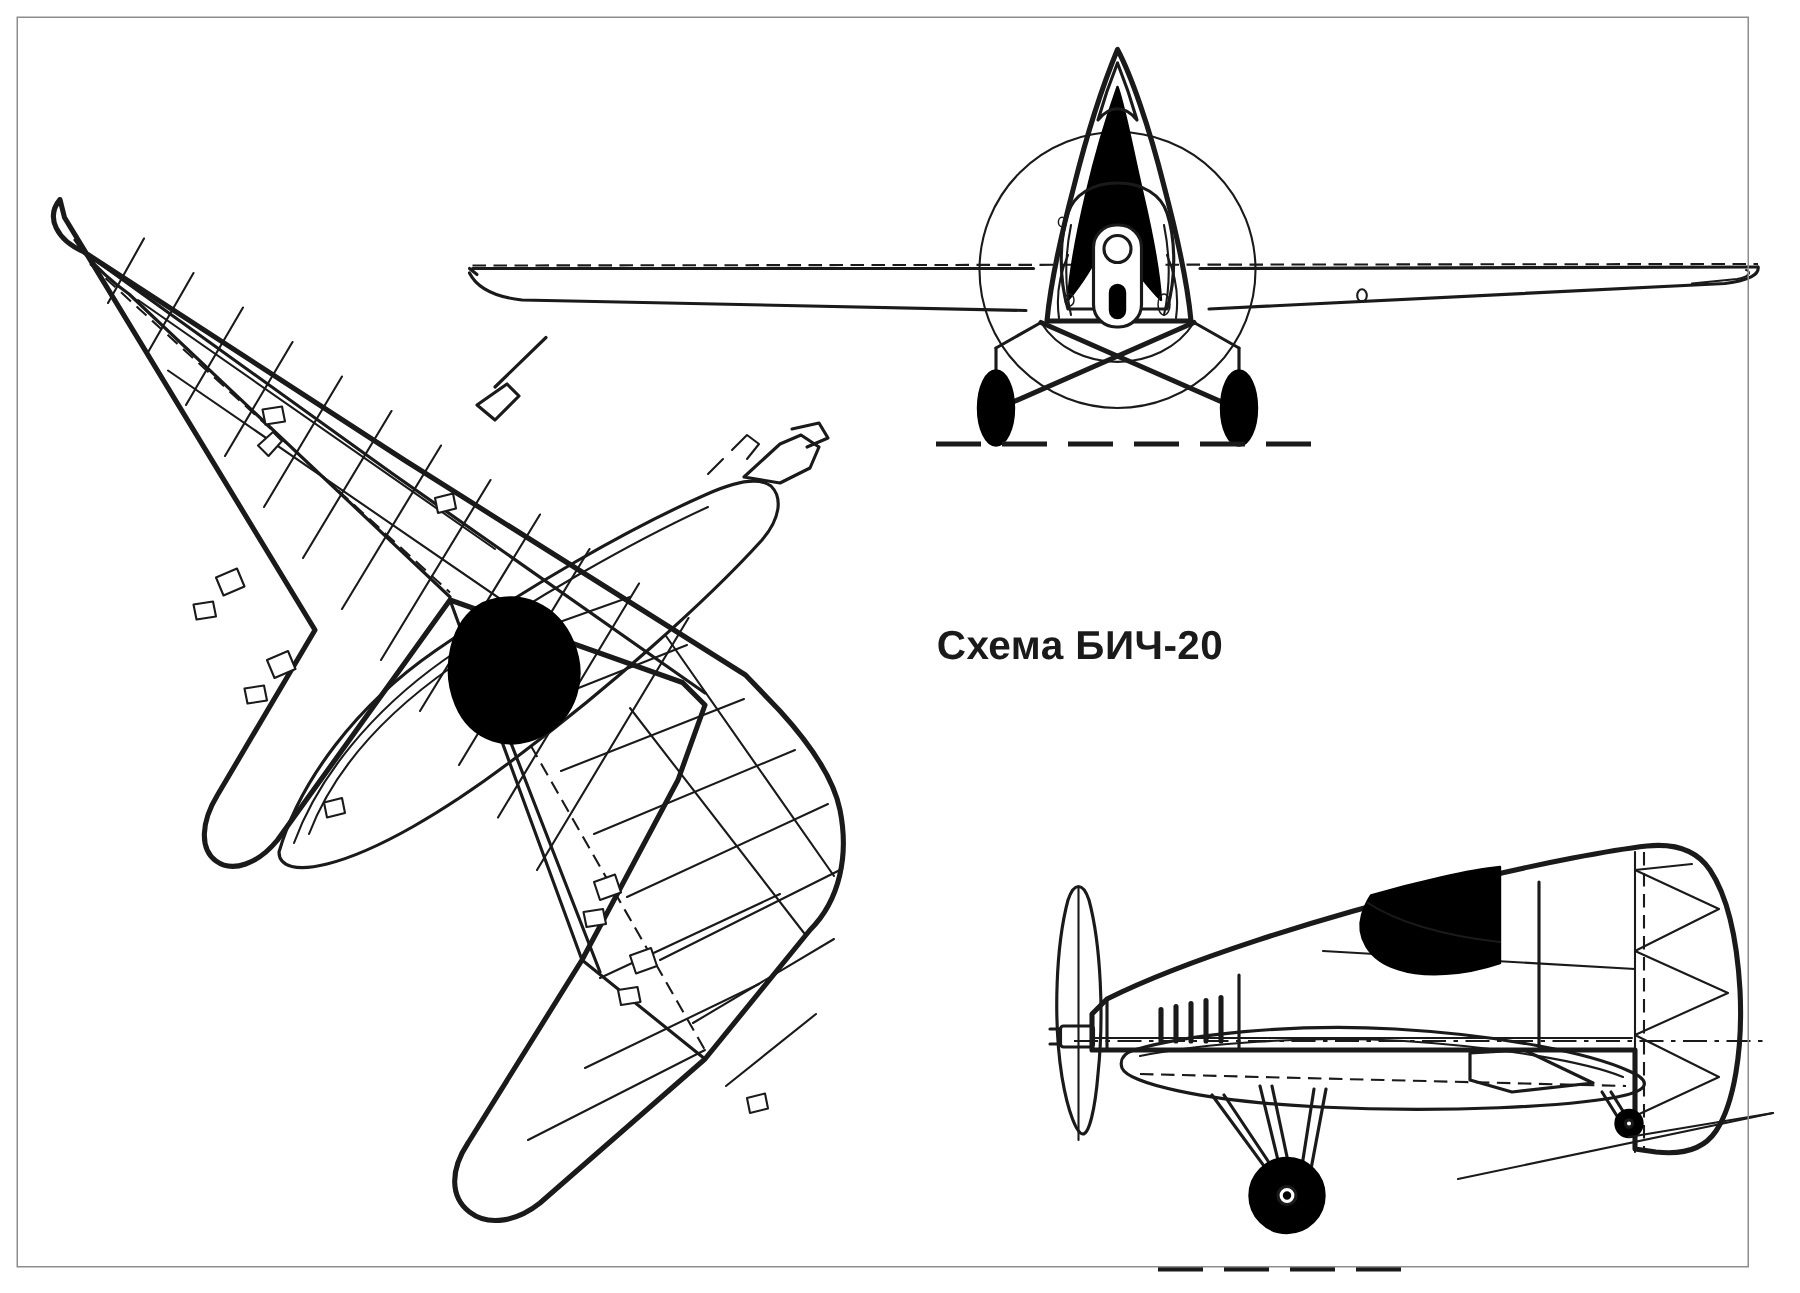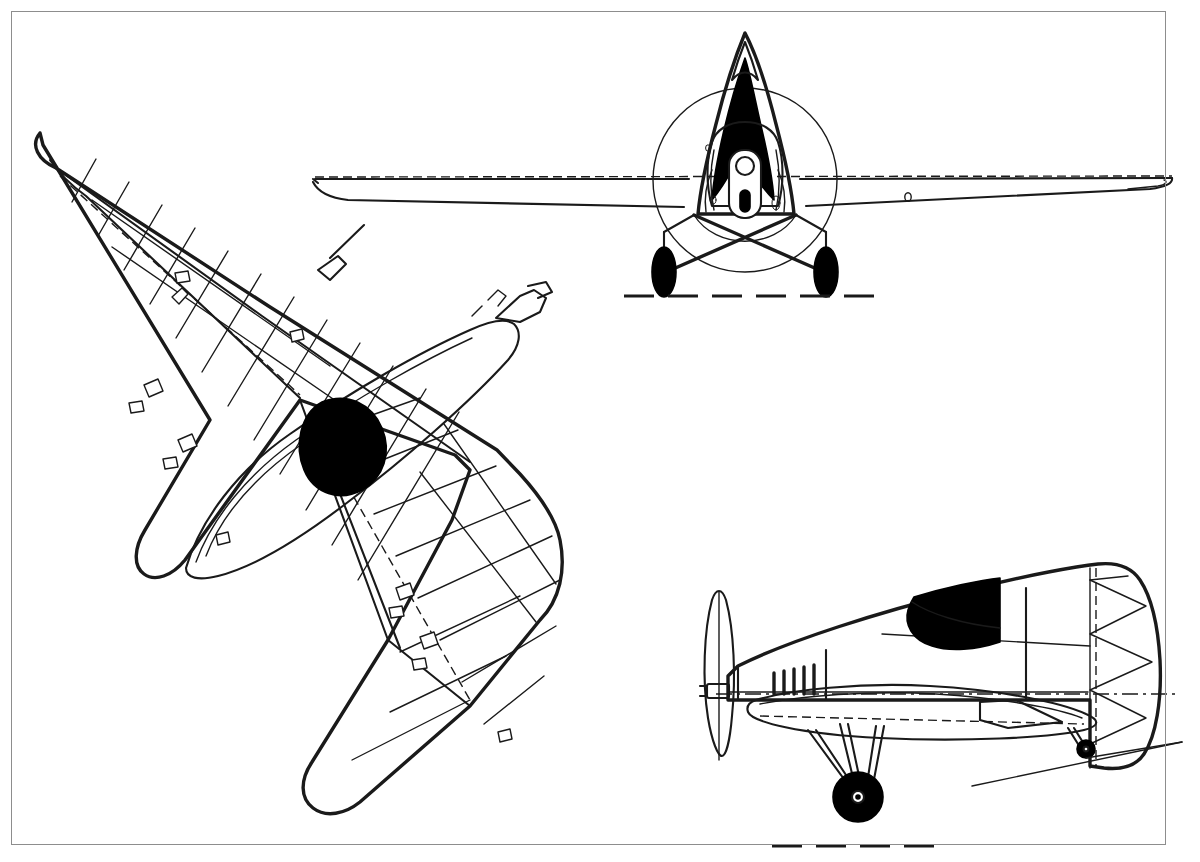--- a/index.html
+++ b/index.html
@@ -348,15 +348,16 @@
         <circle class="blk" cx="1086" cy="749" r="9"></circle>
         <circle class="wht" cx="1086" cy="749" r="2.4"></circle>
       </g>
 
       <path class="grnd" d="M 772 846 L 948 846"></path>
       <path class="lnt" d="M 972 786 L 1182 742"></path>
       <path class="lnt" d="M 1086 758 L 1182 742"></path>
     </g>
   </svg>
 
+  <div class="caption">Схема БИЧ-20</div>
 
   <div id="frame"></div>
 </div>
 
 </body></html>

